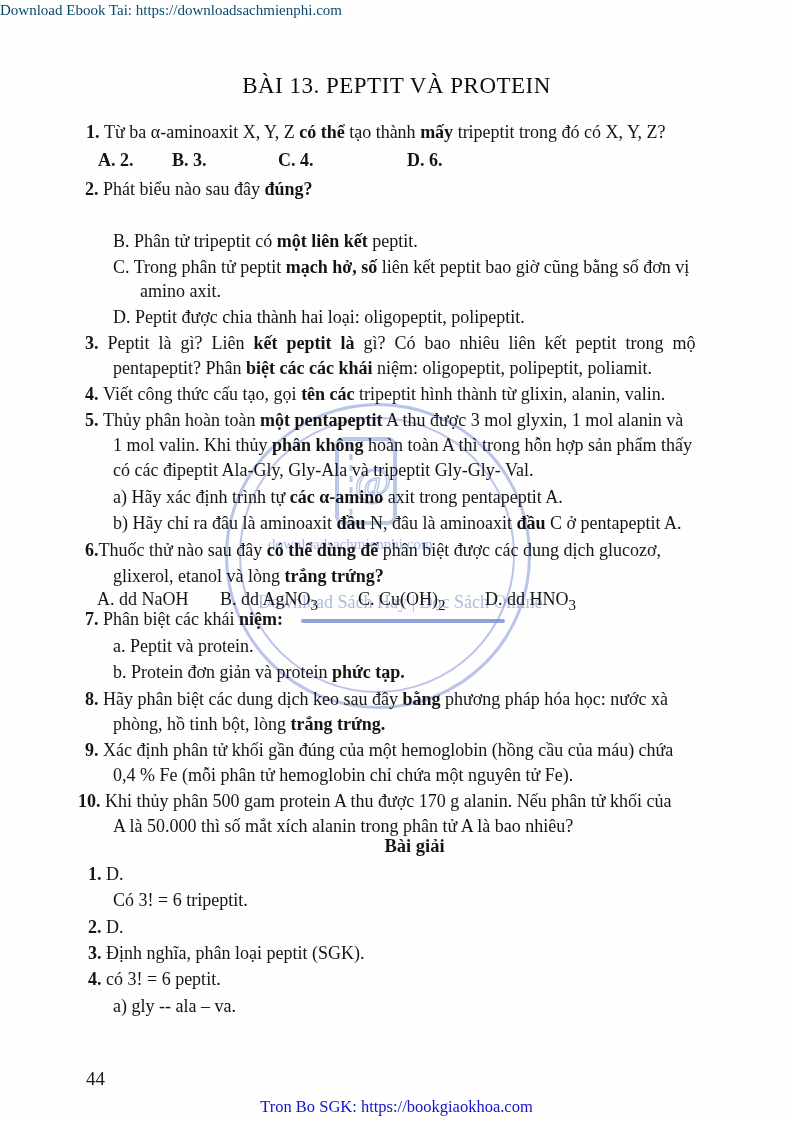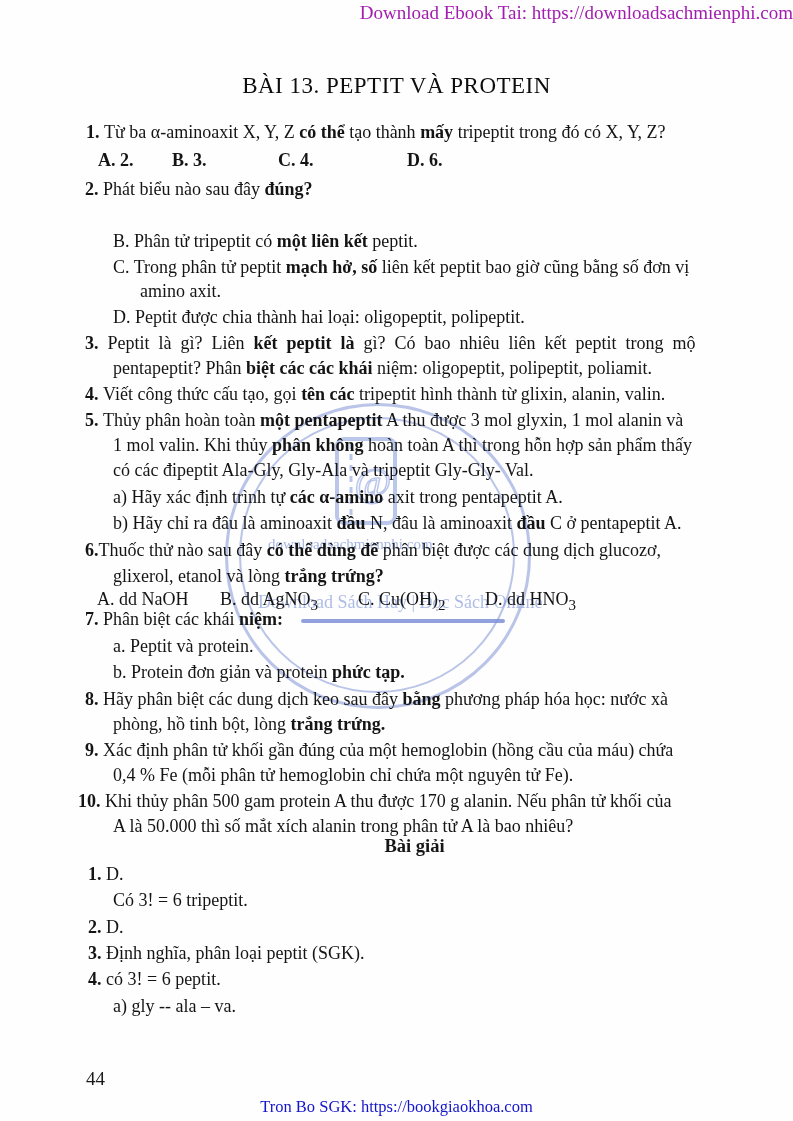--- a/index.html
+++ b/index.html
@@ -7,23 +7,23 @@
     position:relative;
     width:793px;height:1121px;
     margin:0 auto;
     background:#fefefe;
     overflow:hidden;
     font-family:"Liberation Serif", serif;
     color:#161616;
   }
   .hdr-link{
     position:absolute;top:2px;left:0;right:0;
-    text-align:right;
-    font-size:19px;
-    color:#a21caf;
+    text-align:left;
+    font-size:15px;
+    color:#0c4a6e;
   }
   .doc-title{
     position:absolute;top:73px;left:0;right:0;
     text-align:center;
     font-size:23px;font-weight:normal;
     letter-spacing:.5px;
     color:#0d0d0d;
   }
   .ln{
     position:absolute;

